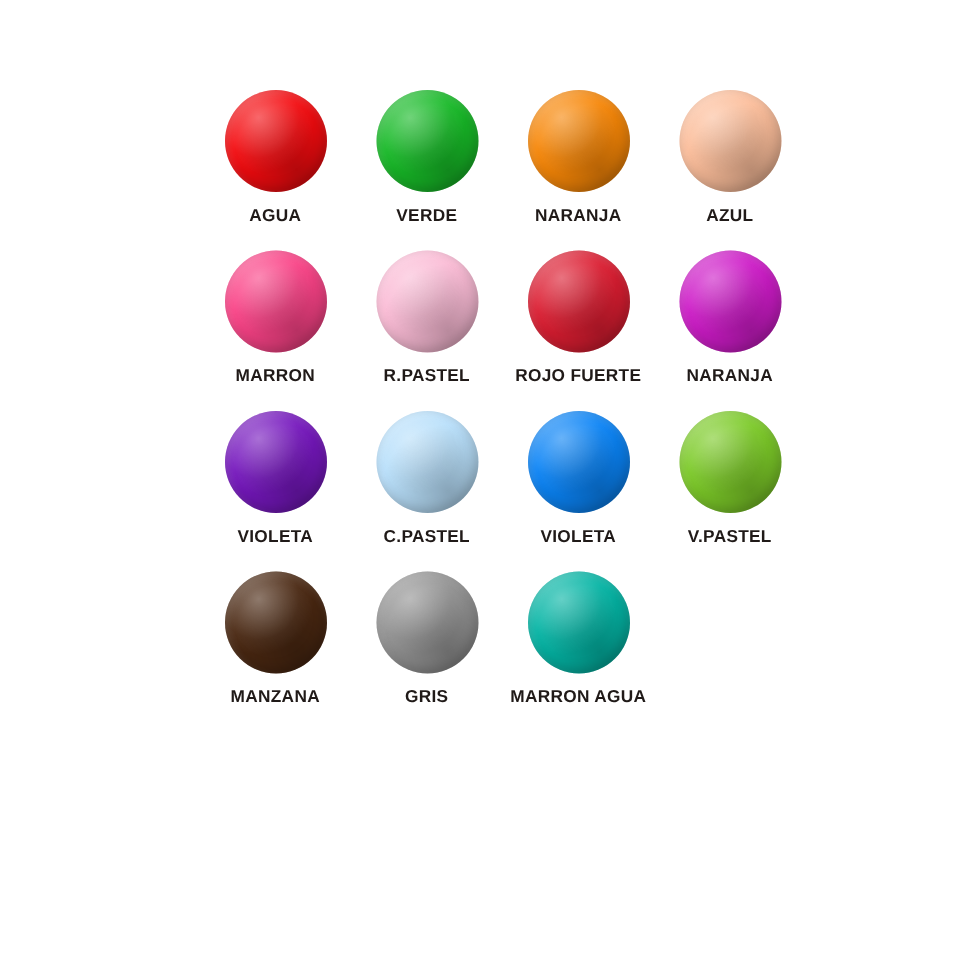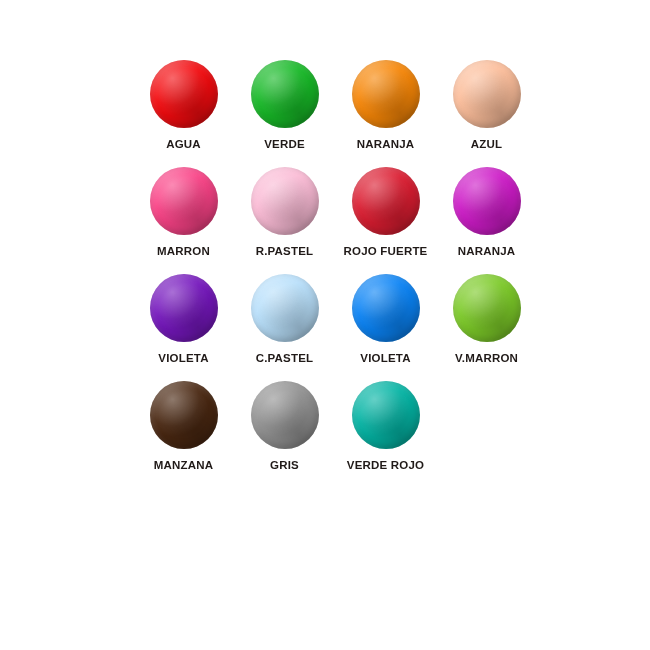--- a/index.html
+++ b/index.html
@@ -158,32 +158,32 @@
     </div>
 
     <div class="swatch-cell">
       <div class="swatch-circle" style="background-color: rgb(11, 132, 246);"></div>
       <div class="swatch-label">VIOLETA</div>
     </div>
 
 
     <div class="swatch-cell">
       <div class="swatch-circle" style="background-color: rgb(125, 203, 41);"></div>
-      <div class="swatch-label">V.MARRON</div>
+      <div class="swatch-label">V.PASTEL</div>
     </div>
 
     <div class="swatch-cell">
       <div class="swatch-circle" style="background-color: rgb(74, 40, 18);"></div>
       <div class="swatch-label">MANZANA</div>
     </div>
 
     <div class="swatch-cell">
       <div class="swatch-circle" style="background-color: rgb(147, 147, 147);"></div>
       <div class="swatch-label">GRIS</div>
     </div>
 
     <div class="swatch-cell">
       <div class="swatch-circle" style="background-color: rgb(5, 181, 165);"></div>
-      <div class="swatch-label">VERDE ROJO</div>
+      <div class="swatch-label">MARRON AGUA</div>
     </div>
 
   </div>
 </div>
 
 </body></html>

